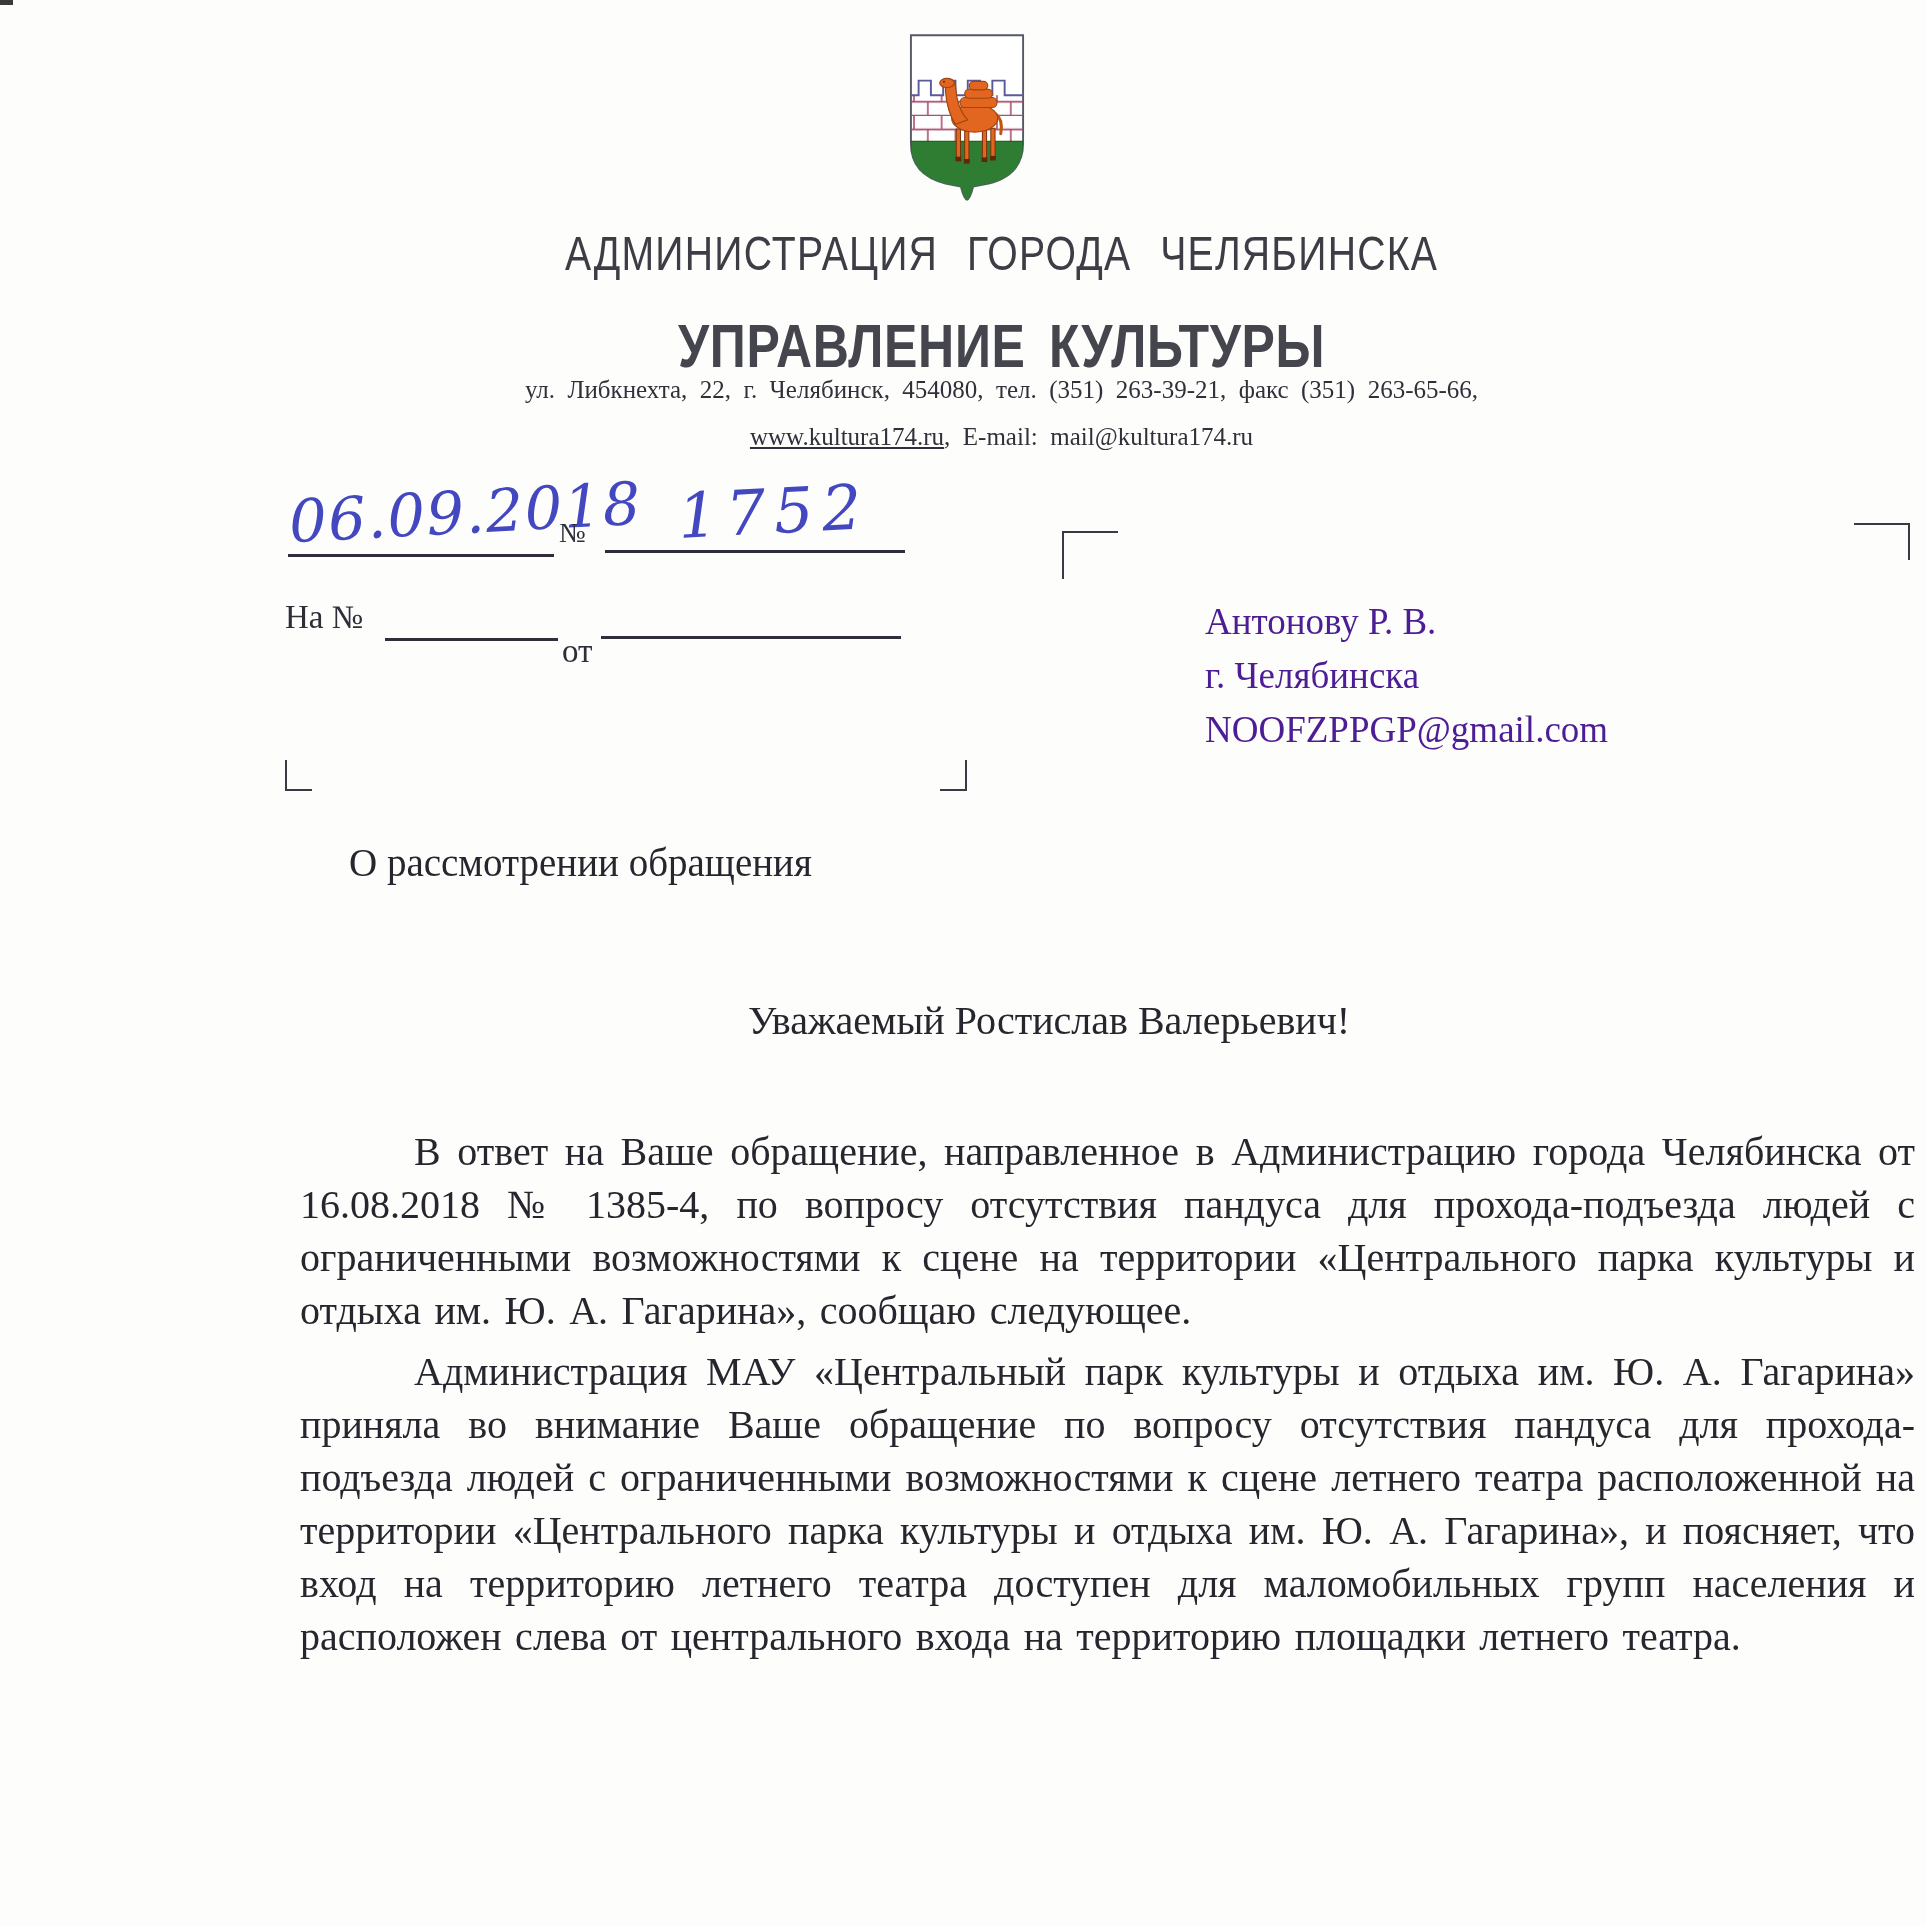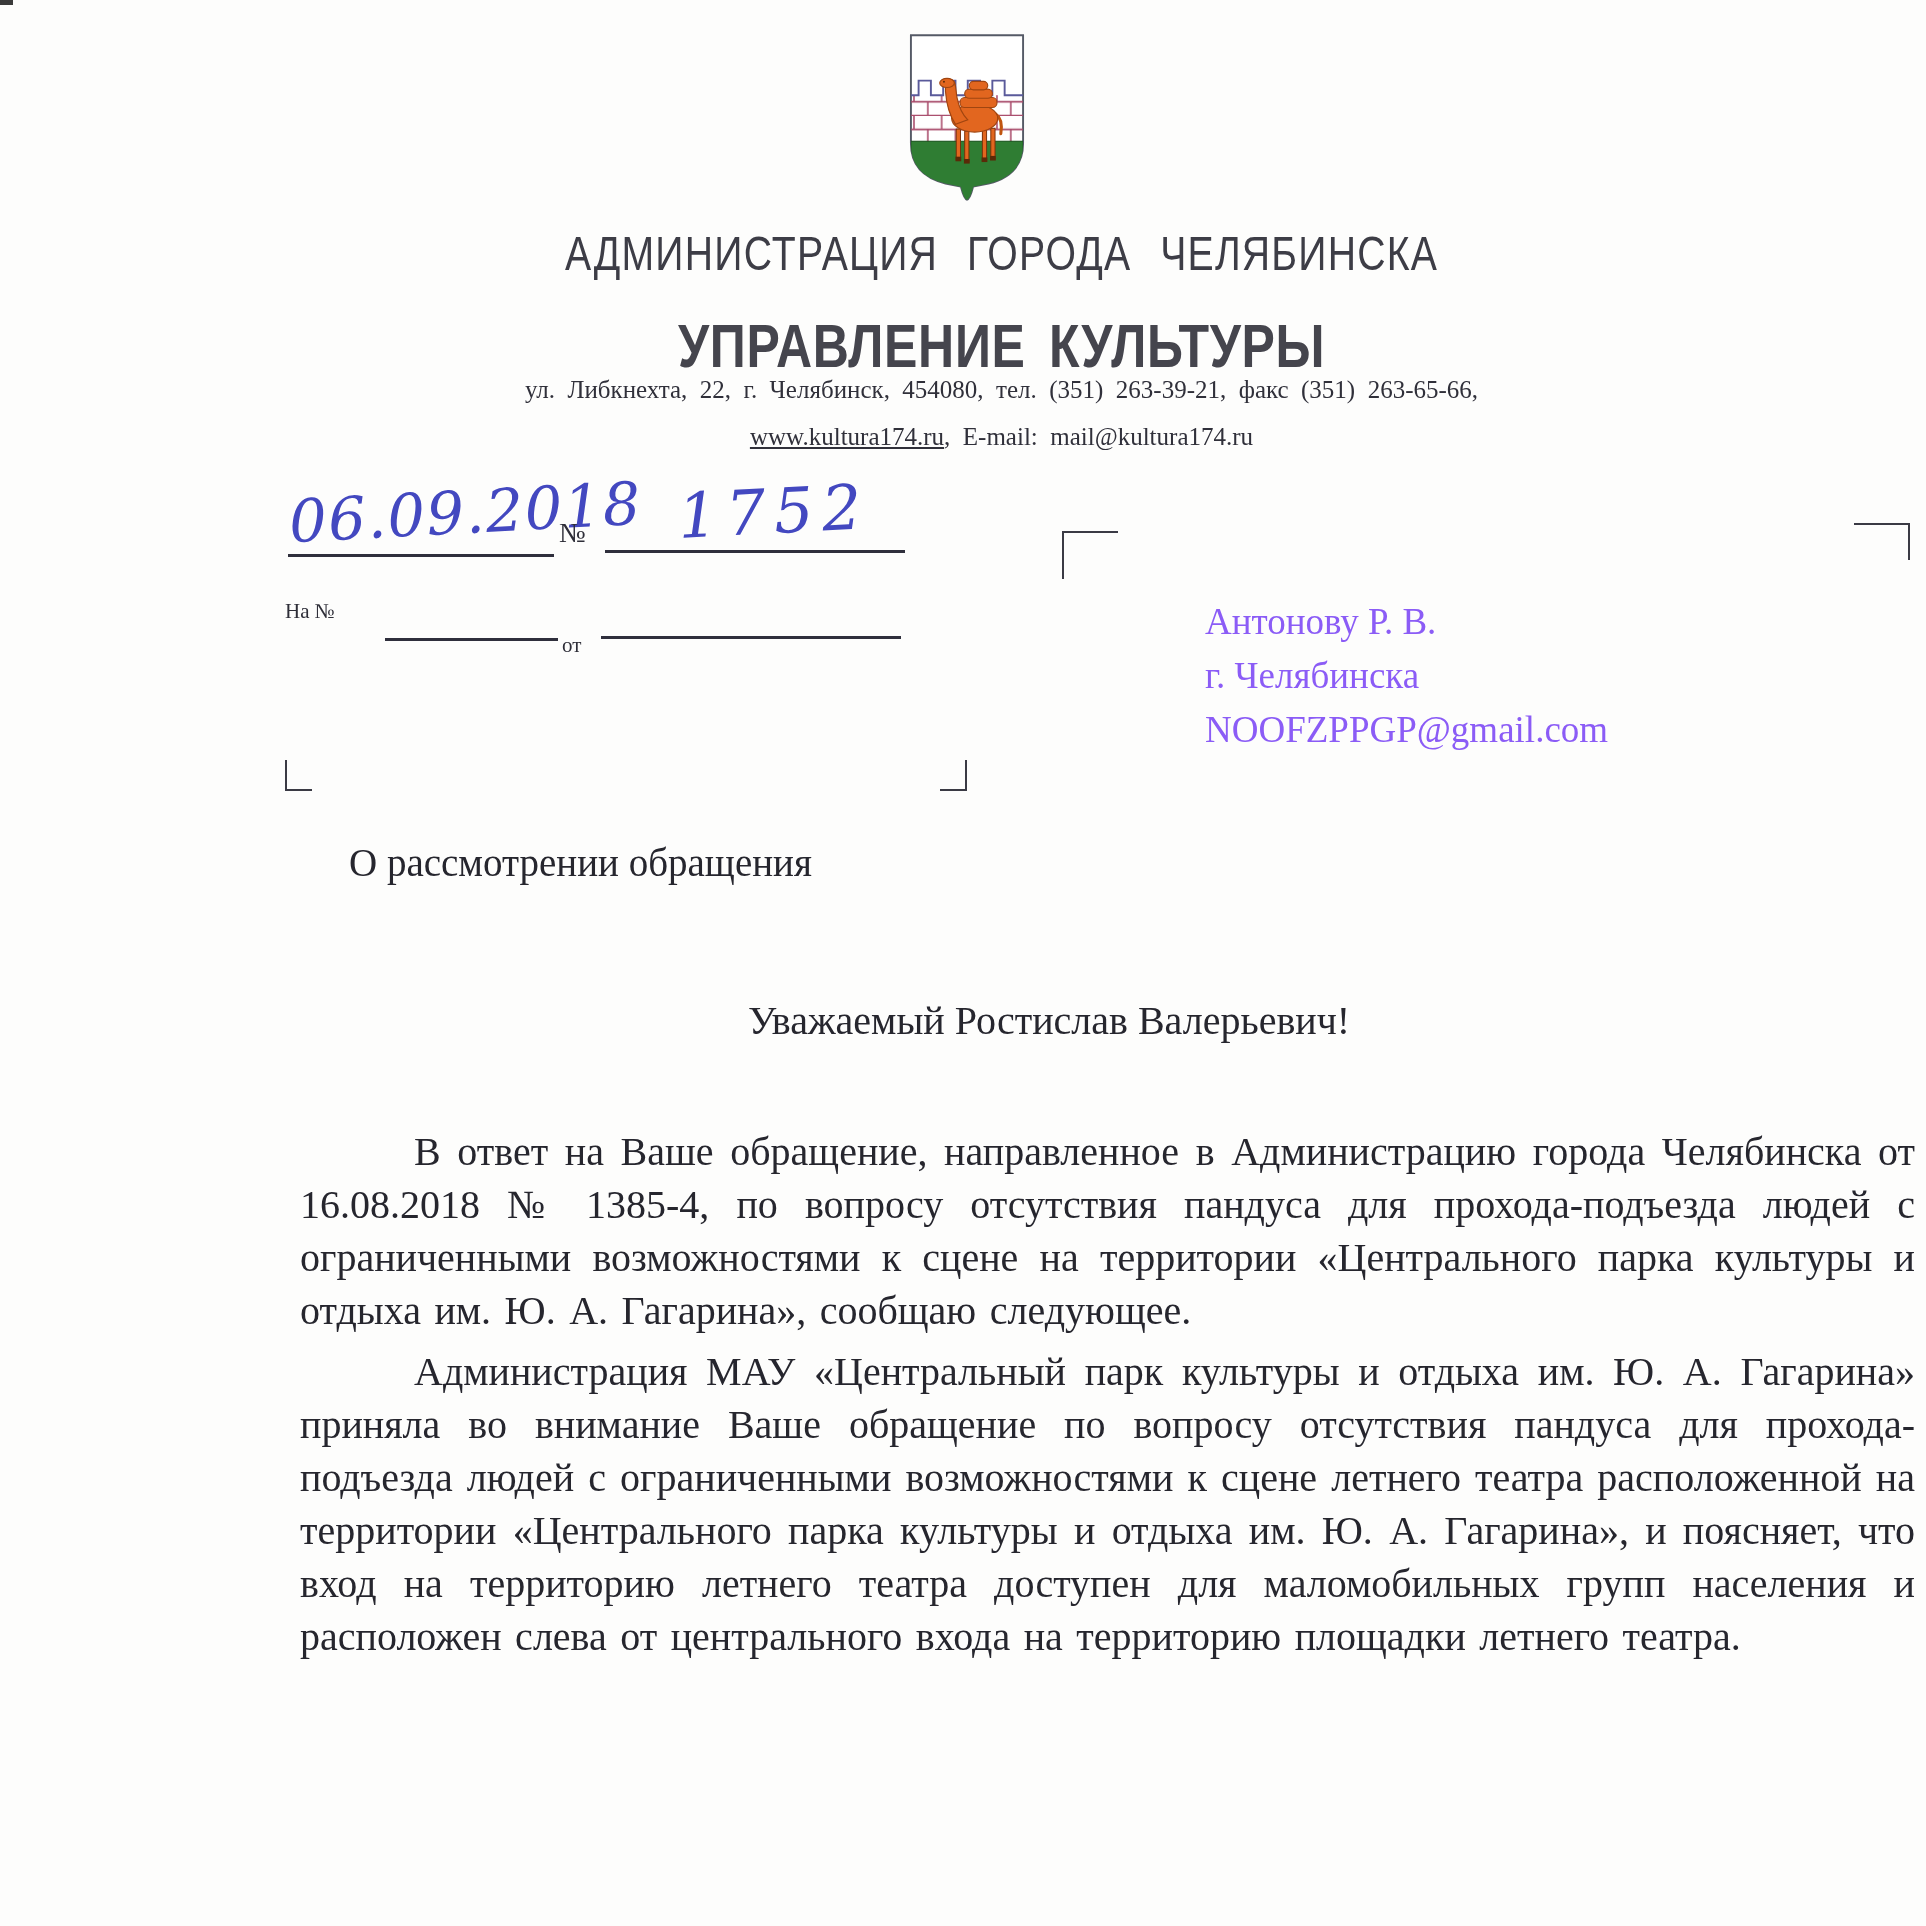--- a/index.html
+++ b/index.html
@@ -19,23 +19,23 @@
         font-size:61px;font-weight:700;color:#45454d;letter-spacing:0.8px;word-spacing:10.8px;}
   .addr{font-size:25px;color:#30303a;word-spacing:6.2px;}
   .addr1{top:376px;}
   .addr2{top:423px;}
   .site{font-weight:400;text-decoration:underline;}
   .hand{font-style:italic;color:#4348c0;font-family:"DejaVu Serif","Liberation Serif",serif;}
   .hand-date{left:289px;top:478px;font-size:59px;transform:rotate(-3deg);letter-spacing:1.5px;}
   .hand-num{left:678px;top:475px;font-size:62px;transform:rotate(-3deg);letter-spacing:8.5px;}
   .rule{background:#2f2f3c;height:2.7px;}
   .numsign{left:559px;top:517px;font-size:28px;color:#2e2e38;}
-  .reflabel{font-size:21px;color:#2e2e38;}
+  .reflabel{font-size:33px;color:#2e2e38;}
   .cmark{border:0 solid #3a3a44;}
-  .recipient{left:1205px;top:595px;font-size:37px;line-height:54px;color:#8b5cf6;}
+  .recipient{left:1205px;top:595px;font-size:37px;line-height:54px;color:#4c1d95;}
   .subject{left:349px;top:840px;font-size:39px;}
   .salutation{left:748px;top:997px;font-size:40px;}
   .bodytext{
     left:292px;top:1117px;width:1631px;
     font-size:40px;line-height:53px;text-align:justify;word-spacing:3.5px;
   }
   .bodytext p{margin:8px;text-indent:114px;}
   .artifact{background:#3a3a3a;}
   .noselect{user-select:none;}
 </style>

